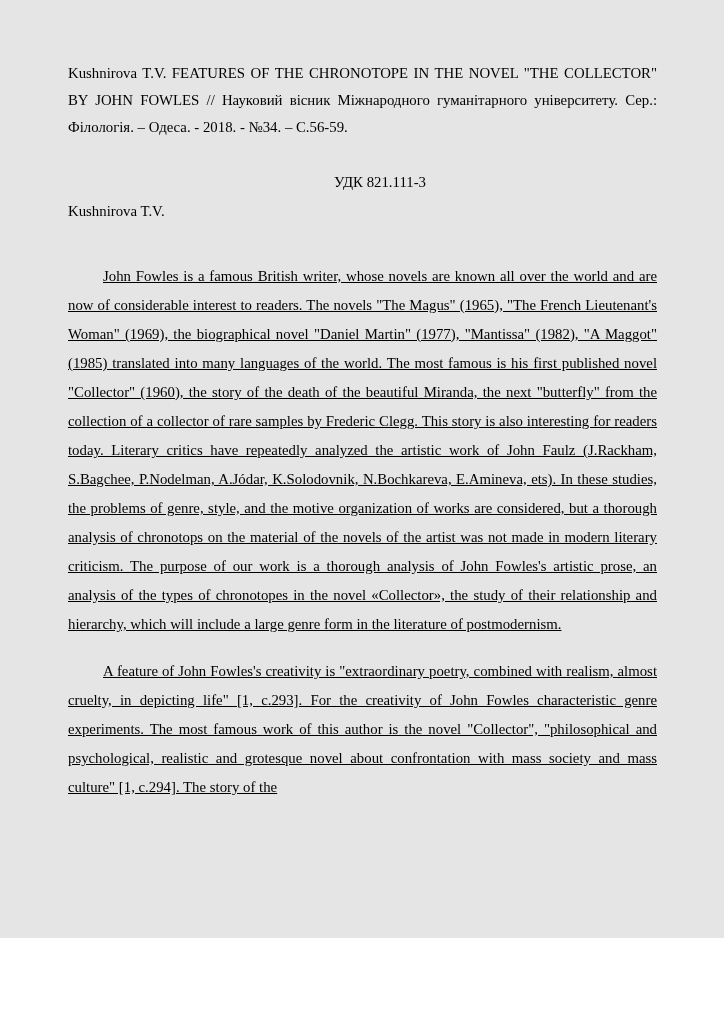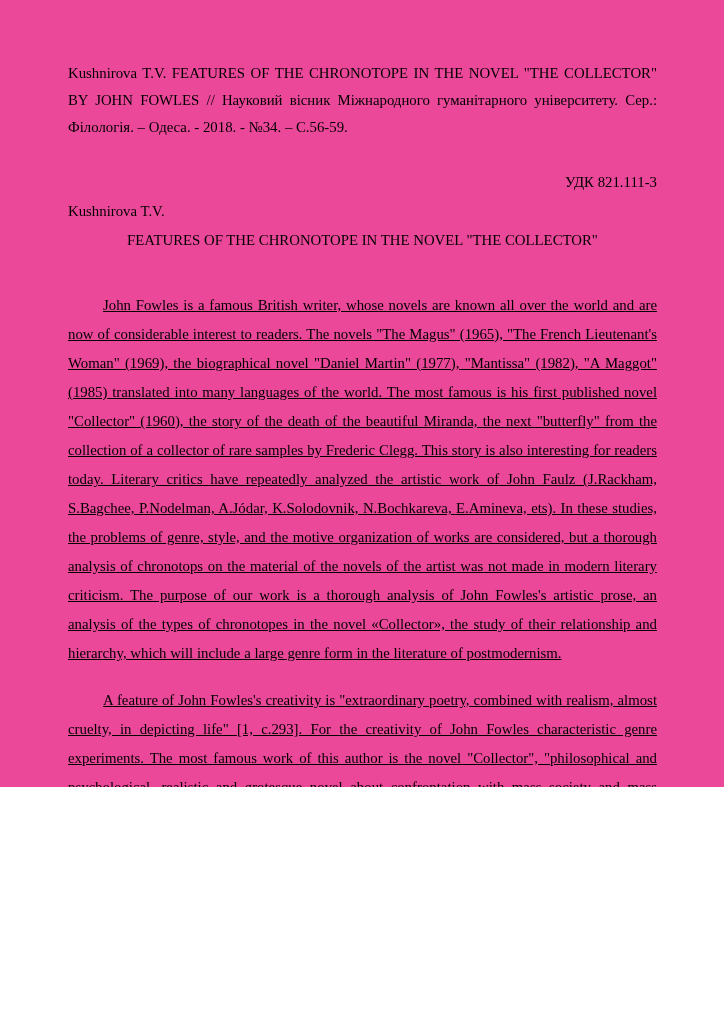--- a/index.html
+++ b/index.html
@@ -3,22 +3,22 @@
 <meta charset="utf-8">
 <style>
   html, body {
     margin: 0;
     padding: 0;
     background: #ffffff;
   }
   .page {
     position: relative;
     width: 724px;
-    height: 787px;
-    background: #ec4899;
+    height: 938px;
+    background: #e5e5e5;
     color: #000000;
     font-family: "Liberation Serif", "DejaVu Serif", serif;
     overflow: hidden;
   }
   .content {
     position: absolute;
     left: 68px;
     top: 60px;
     width: 589px;
   }
@@ -28,21 +28,21 @@
     font-size: 14.8px;
   }
   .citation {
     text-align: justify;
     line-height: 27px;
   }
   .udc {
     margin-top: 27px !important;
     text-indent: 35px;
     line-height: 29px;
-    text-align: right;
+    text-align: center;
   }
   .author {
     text-align: left;
     line-height: 29px;
   }
   .title-line {
     text-align: center;
     line-height: 29px;
   }
   .body-para {
@@ -63,21 +63,20 @@
 
 <div class="page">
   <div class="content">
 
     <p class="citation">Kushnirova T.V. FEATURES OF THE CHRONOTOPE IN THE NOVEL "THE COLLECTOR" BY JOHN FOWLES // Науковий вісник Міжнародного гуманітарного університету. Сер.: Філологія. – Одеса. - 2018. - №34. – С.56-59.</p>
 
     <p class="udc">УДК 821.111-3</p>
 
     <p class="author">Kushnirova T.V.</p>
 
-    <p class="title-line">FEATURES OF THE CHRONOTOPE IN THE NOVEL "THE COLLECTOR"</p>
 
 
     <p class="body-para para-first">John Fowles is a famous British writer, whose novels are known all over the world and are now of considerable interest to readers. The novels "The Magus" (1965), "The French Lieutenant's Woman" (1969), the biographical novel "Daniel Martin" (1977), "Mantissa" (1982), "A Maggot" (1985) translated into many languages of the world. The most famous is his first published novel "Collector" (1960), the story of the death of the beautiful Miranda, the next "butterfly" from the collection of a collector of rare samples by Frederic Clegg. This story is also interesting for readers today. Literary critics have repeatedly analyzed the artistic work of John Faulz (J.Rackham, S.Bagchee, P.Nodelman, A.Jódar, K.Solodovnik, N.Bochkareva, E.Amineva, ets). In these studies, the problems of genre, style, and the motive organization of works are considered, but a thorough analysis of chronotops on the material of the novels of the artist was not made in modern literary criticism. The purpose of our work is a thorough analysis of John Fowles's artistic prose, an analysis of the types of chronotopes in the novel «Collector», the study of their relationship and hierarchy, which will include a large genre form in the literature of postmodernism.</p>
 
     <p class="body-para para-next">A feature of John Fowles's creativity is "extraordinary poetry, combined with realism, almost cruelty, in depicting life" [1, c.293]. For the creativity of John Fowles characteristic genre experiments. The most famous work of this author is the novel "Collector", "philosophical and psychological, realistic and grotesque novel about confrontation with mass society and mass culture" [1, c.294]. The story of the</p>
 
   </div>
 </div>
 
 </body></html>

